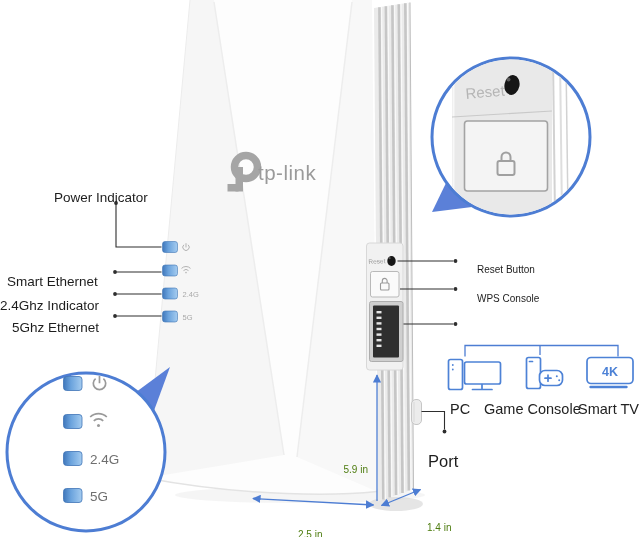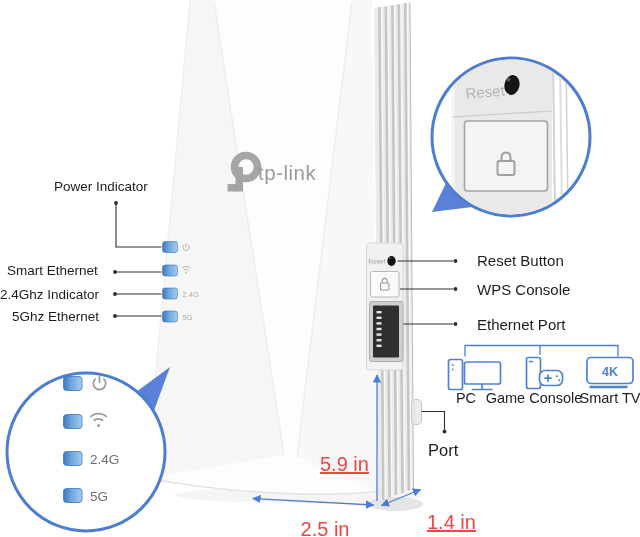--- a/index.html
+++ b/index.html
@@ -1,26 +1,26 @@
 <!DOCTYPE html>
 <html><head>
 <meta charset="utf-8">
 <style>
   html,body{margin:0;padding:0;background:#fff;}
   #canvas{
     position:relative;width:640px;height:537px;background:#ffffff;overflow:hidden;
     font-family:"Liberation Sans", sans-serif;
   }
   #scene{position:absolute;left:0;top:0;z-index:1;}
-  .lbl{position:absolute;z-index:2;color:#1d1d1d;white-space:nowrap;line-height:1.1;}
+  .lbl{position:absolute;z-index:2;color:#1d1d1d;white-space:nowrap;line-height:1.1;margin-top:11px;}
   .lbl.left{font-size:13.5px;}
-  .lbl.right{font-size:15px;}
-  .lbl.dim{color:#ef4444;font-size:20px;text-decoration:underline;}
+  .lbl.right{font-size:10px;}
+  .lbl.dim{color:#4d7c0f;font-size:10px;}
   .lbl.dev{font-size:14.5px;color:#222;}
-  .c{text-align:center;}
+  .c{}
   .r{text-align:right;}
 </style>
 </head>
 <body>
 
 <div id="canvas">
 
 <svg id="scene" width="640" height="537" viewBox="0 0 640 537" xmlns="http://www.w3.org/2000/svg">
   <defs>
     <linearGradient id="ledg" x1="0" y1="0" x2="1" y2="0">
@@ -243,21 +243,20 @@
   </g>
 </svg>
 
 <div class="lbl left" style="left:54px;top:180px;">Power Indicator</div>
 <div class="lbl left" style="left:7px;top:264px;">Smart Ethernet</div>
 <div class="lbl left" style="left:0px;top:287.5px;text-align:right;">2.4Ghz Indicator</div>
 <div class="lbl left" style="left:12px;top:309.5px;">5Ghz Ethernet</div>
 
 <div class="lbl right" style="left:477px;top:252.5px;">Reset Button</div>
 <div class="lbl right" style="left:477px;top:281.5px;">WPS Console</div>
-<div class="lbl right" style="left:477px;top:316.5px;">Ethernet Port</div>
 
 <div class="lbl" style="left:428px;top:441px;font-size:16.5px;">Port</div>
 
 <div class="lbl dim r" style="left:320px;top:453px;width:48px;">5.9 in</div>
 <div class="lbl dim c" style="left:298px;top:518px;width:54px;">2.5 in</div>
 <div class="lbl dim" style="left:427px;top:510.5px;">1.4 in</div>
 
 <div class="lbl dev c" style="left:450px;top:391px;width:32px;">PC</div>
 <div class="lbl dev c" style="left:484px;top:391px;width:100px;">Game Console</div>
 <div class="lbl dev c" style="left:578px;top:391px;width:64px;">Smart TV</div>

